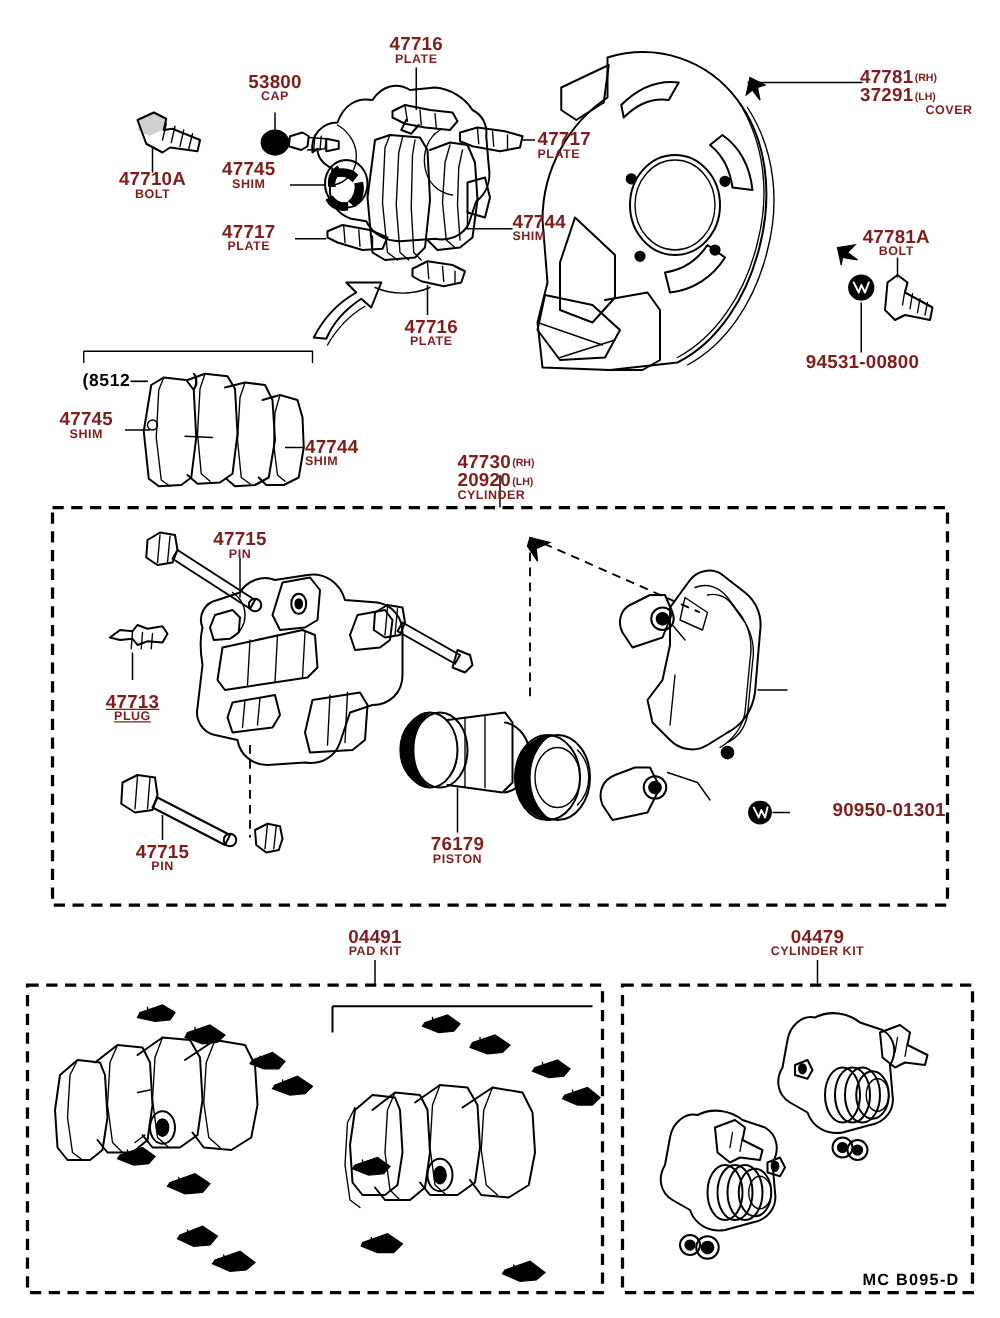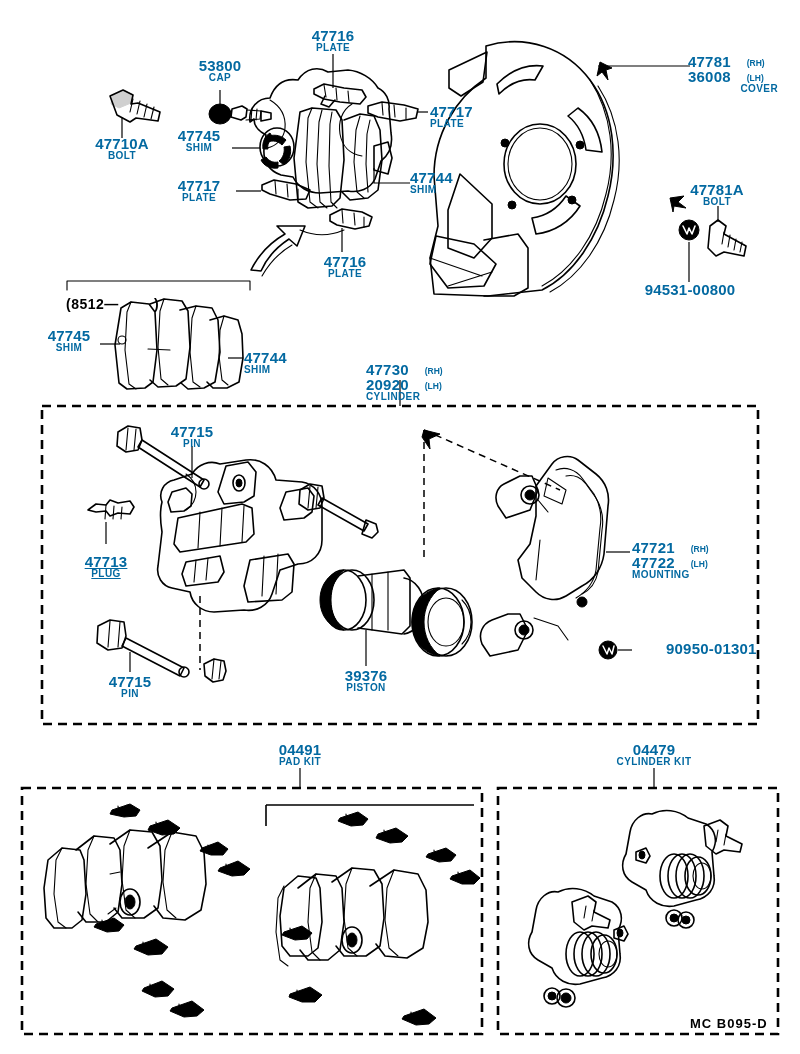--- a/index.html
+++ b/index.html
@@ -19,40 +19,40 @@
   }
   #sheet svg.art {
     position: absolute;
     left: 0;
     top: 0;
     width: 800px;
     height: 1054px;
   }
   .lbl {
     position: absolute;
-    color: #0369a1;
+    color: #7f1d1d;
     font-weight: bold;
     white-space: nowrap;
     line-height: 1.0;
   }
   .lbl .num {
     display: block;
     font-size: 15px;
     letter-spacing: 0.2px;
   }
   .lbl .sub {
     display: block;
     font-size: 10px;
     letter-spacing: 0.4px;
   }
   .lbl .side {
     font-size: 8.5px;
     letter-spacing: 0px;
     vertical-align: 1px;
-    margin-left: 16px;
+    margin-left: 1px;
   }
   .ctr { text-align: center; }
   .lft { text-align: left; }
   .mc {
     position: absolute;
     font-size: 13px;
     font-weight: bold;
     letter-spacing: 1px;
   }
   .daterange {
@@ -554,21 +554,21 @@
 
   <div class="lbl lft" style="left:244px; top:350px; width:90px;">
     <span class="num">47744</span>
     <span class="sub">SHIM</span>
   </div>
 
   <div class="daterange" style="left:66px; top:260px;">(8512—        )</div>
 
   <div class="lbl lft" style="left:688px; top:54px; width:112px;">
     <span class="num"><span>47781</span><span class="side">(RH)</span></span>
-    <span class="num"><span>36008</span><span class="side">(LH)</span></span>
+    <span class="num"><span>37291</span><span class="side">(LH)</span></span>
     <span class="sub" style="text-align:right; padding-right:22px;">COVER</span>
   </div>
 
   <div class="lbl ctr" style="left:662px; top:182px; width:110px;">
     <span class="num">47781A</span>
     <span class="sub">BOLT</span>
   </div>
 
   <div class="lbl ctr" style="left:610px; top:282px; width:160px;">
     <span class="num">94531-00800</span>
@@ -589,29 +589,24 @@
     <span class="num">47713</span>
     <span class="sub">PLUG</span>
   </div>
 
   <div class="lbl ctr" style="left:80px; top:674px; width:100px;">
     <span class="num">47715</span>
     <span class="sub">PIN</span>
   </div>
 
   <div class="lbl ctr" style="left:316px; top:668px; width:100px;">
-    <span class="num">39376</span>
+    <span class="num">76179</span>
     <span class="sub">PISTON</span>
   </div>
 
-  <div class="lbl lft" style="left:632px; top:540px; width:150px;">
-    <span class="num"><span>47721</span><span class="side">(RH)</span></span>
-    <span class="num"><span>47722</span><span class="side">(LH)</span></span>
-    <span class="sub">MOUNTING</span>
-  </div>
 
   <div class="lbl lft" style="left:622px; top:641px; width:160px;margin-left:44px;">
     <span class="num">90950-01301</span>
   </div>
 
   <div class="lbl ctr" style="left:240px; top:742px; width:120px;">
     <span class="num">04491</span>
     <span class="sub">PAD KIT</span>
   </div>
 

